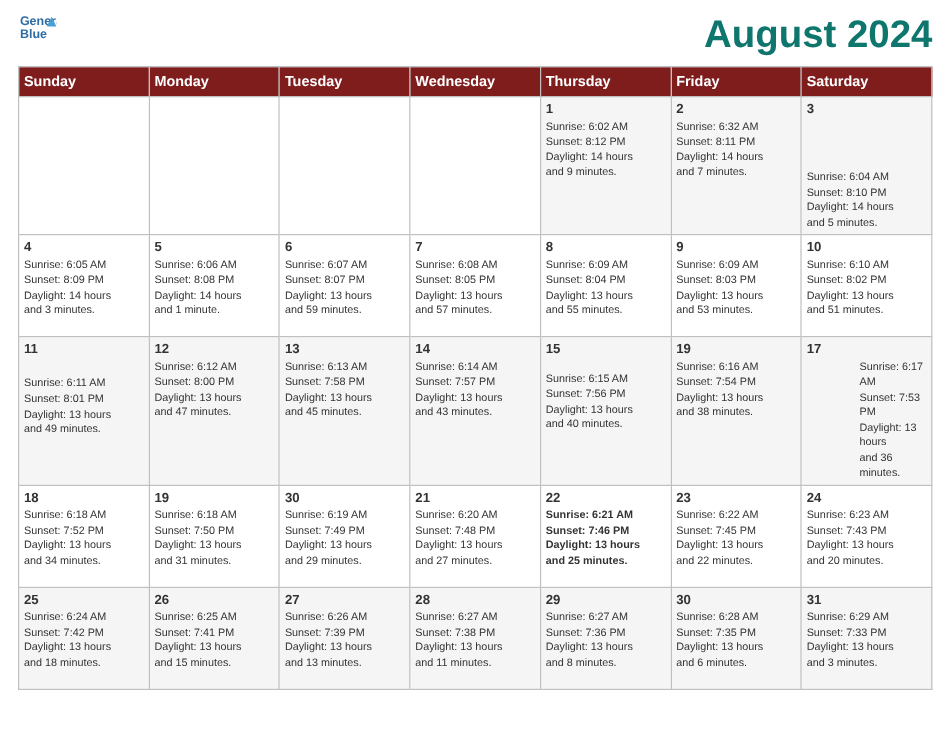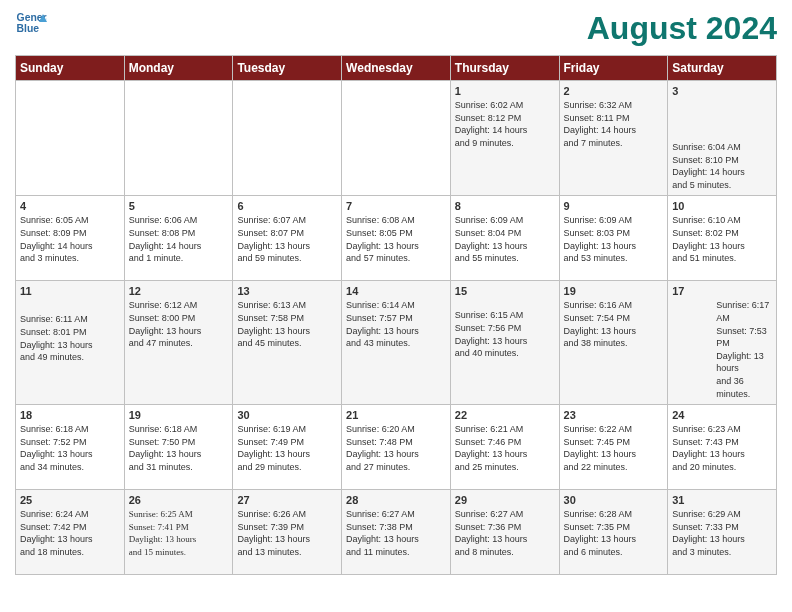--- a/index.html
+++ b/index.html
@@ -259,21 +259,21 @@
         </td>
         <td>
           <span class="day-number">21</span>
           <div class="day-info" style="white-space: pre-line;">Sunrise: 6:20 AM
 Sunset: 7:48 PM
 Daylight: 13 hours
 and 27 minutes.</div>
         </td>
         <td>
           <span class="day-number">22</span>
-          <div class="day-info" style="white-space: pre-line;">Sunrise: 6:21 AM
+          <div class="day-info" style="white-space: pre-line; font-weight: bold;">Sunrise: 6:21 AM
 Sunset: 7:46 PM
 Daylight: 13 hours
 and 25 minutes.</div>
         </td>
         <td>
           <span class="day-number">23</span>
           <div class="day-info" style="white-space: pre-line;">Sunrise: 6:22 AM
 Sunset: 7:45 PM
 Daylight: 13 hours
 and 22 minutes.</div>
@@ -289,21 +289,21 @@
       <tr>
         <td>
           <span class="day-number">25</span>
           <div class="day-info" style="white-space: pre-line;">Sunrise: 6:24 AM
 Sunset: 7:42 PM
 Daylight: 13 hours
 and 18 minutes.</div>
         </td>
         <td>
           <span class="day-number">26</span>
-          <div class="day-info" style="white-space: pre-line; font-family: Liberation Serif, serif;">Sunrise: 6:25 AM
+          <div class="day-info" style="white-space: pre-line;">Sunrise: 6:25 AM
 Sunset: 7:41 PM
 Daylight: 13 hours
 and 15 minutes.</div>
         </td>
         <td>
           <span class="day-number">27</span>
           <div class="day-info" style="white-space: pre-line;">Sunrise: 6:26 AM
 Sunset: 7:39 PM
 Daylight: 13 hours
 and 13 minutes.</div>

